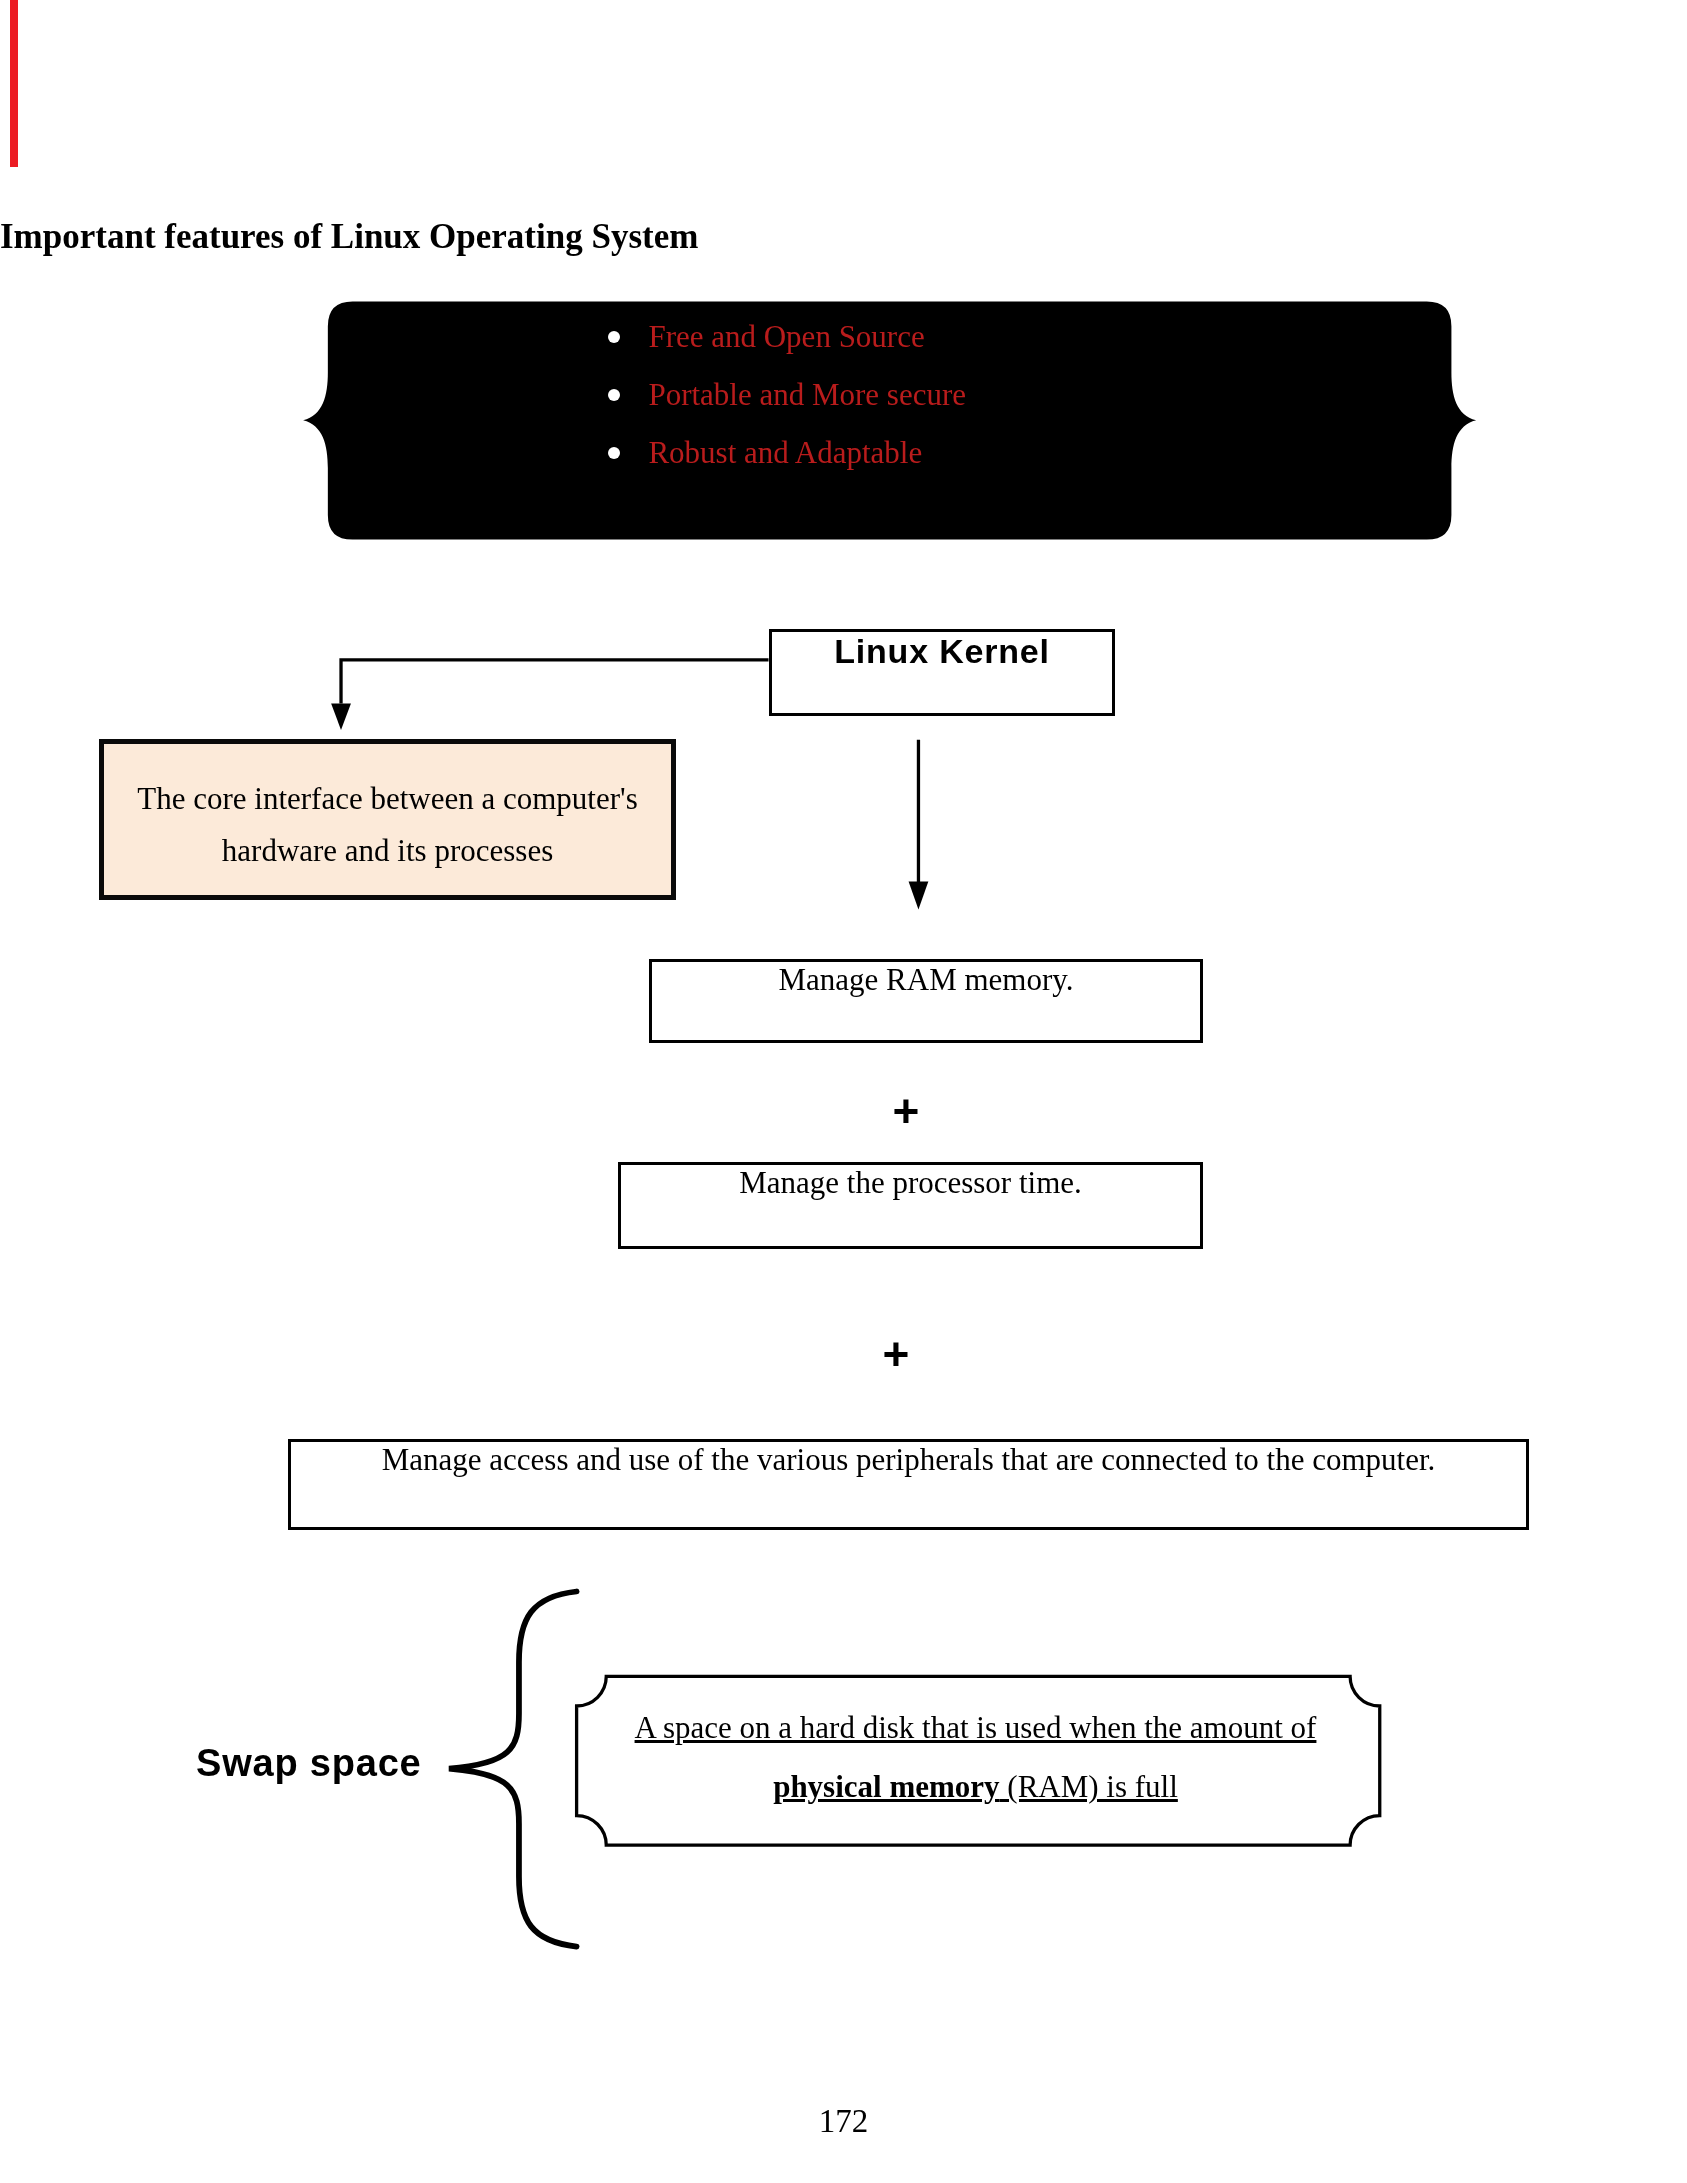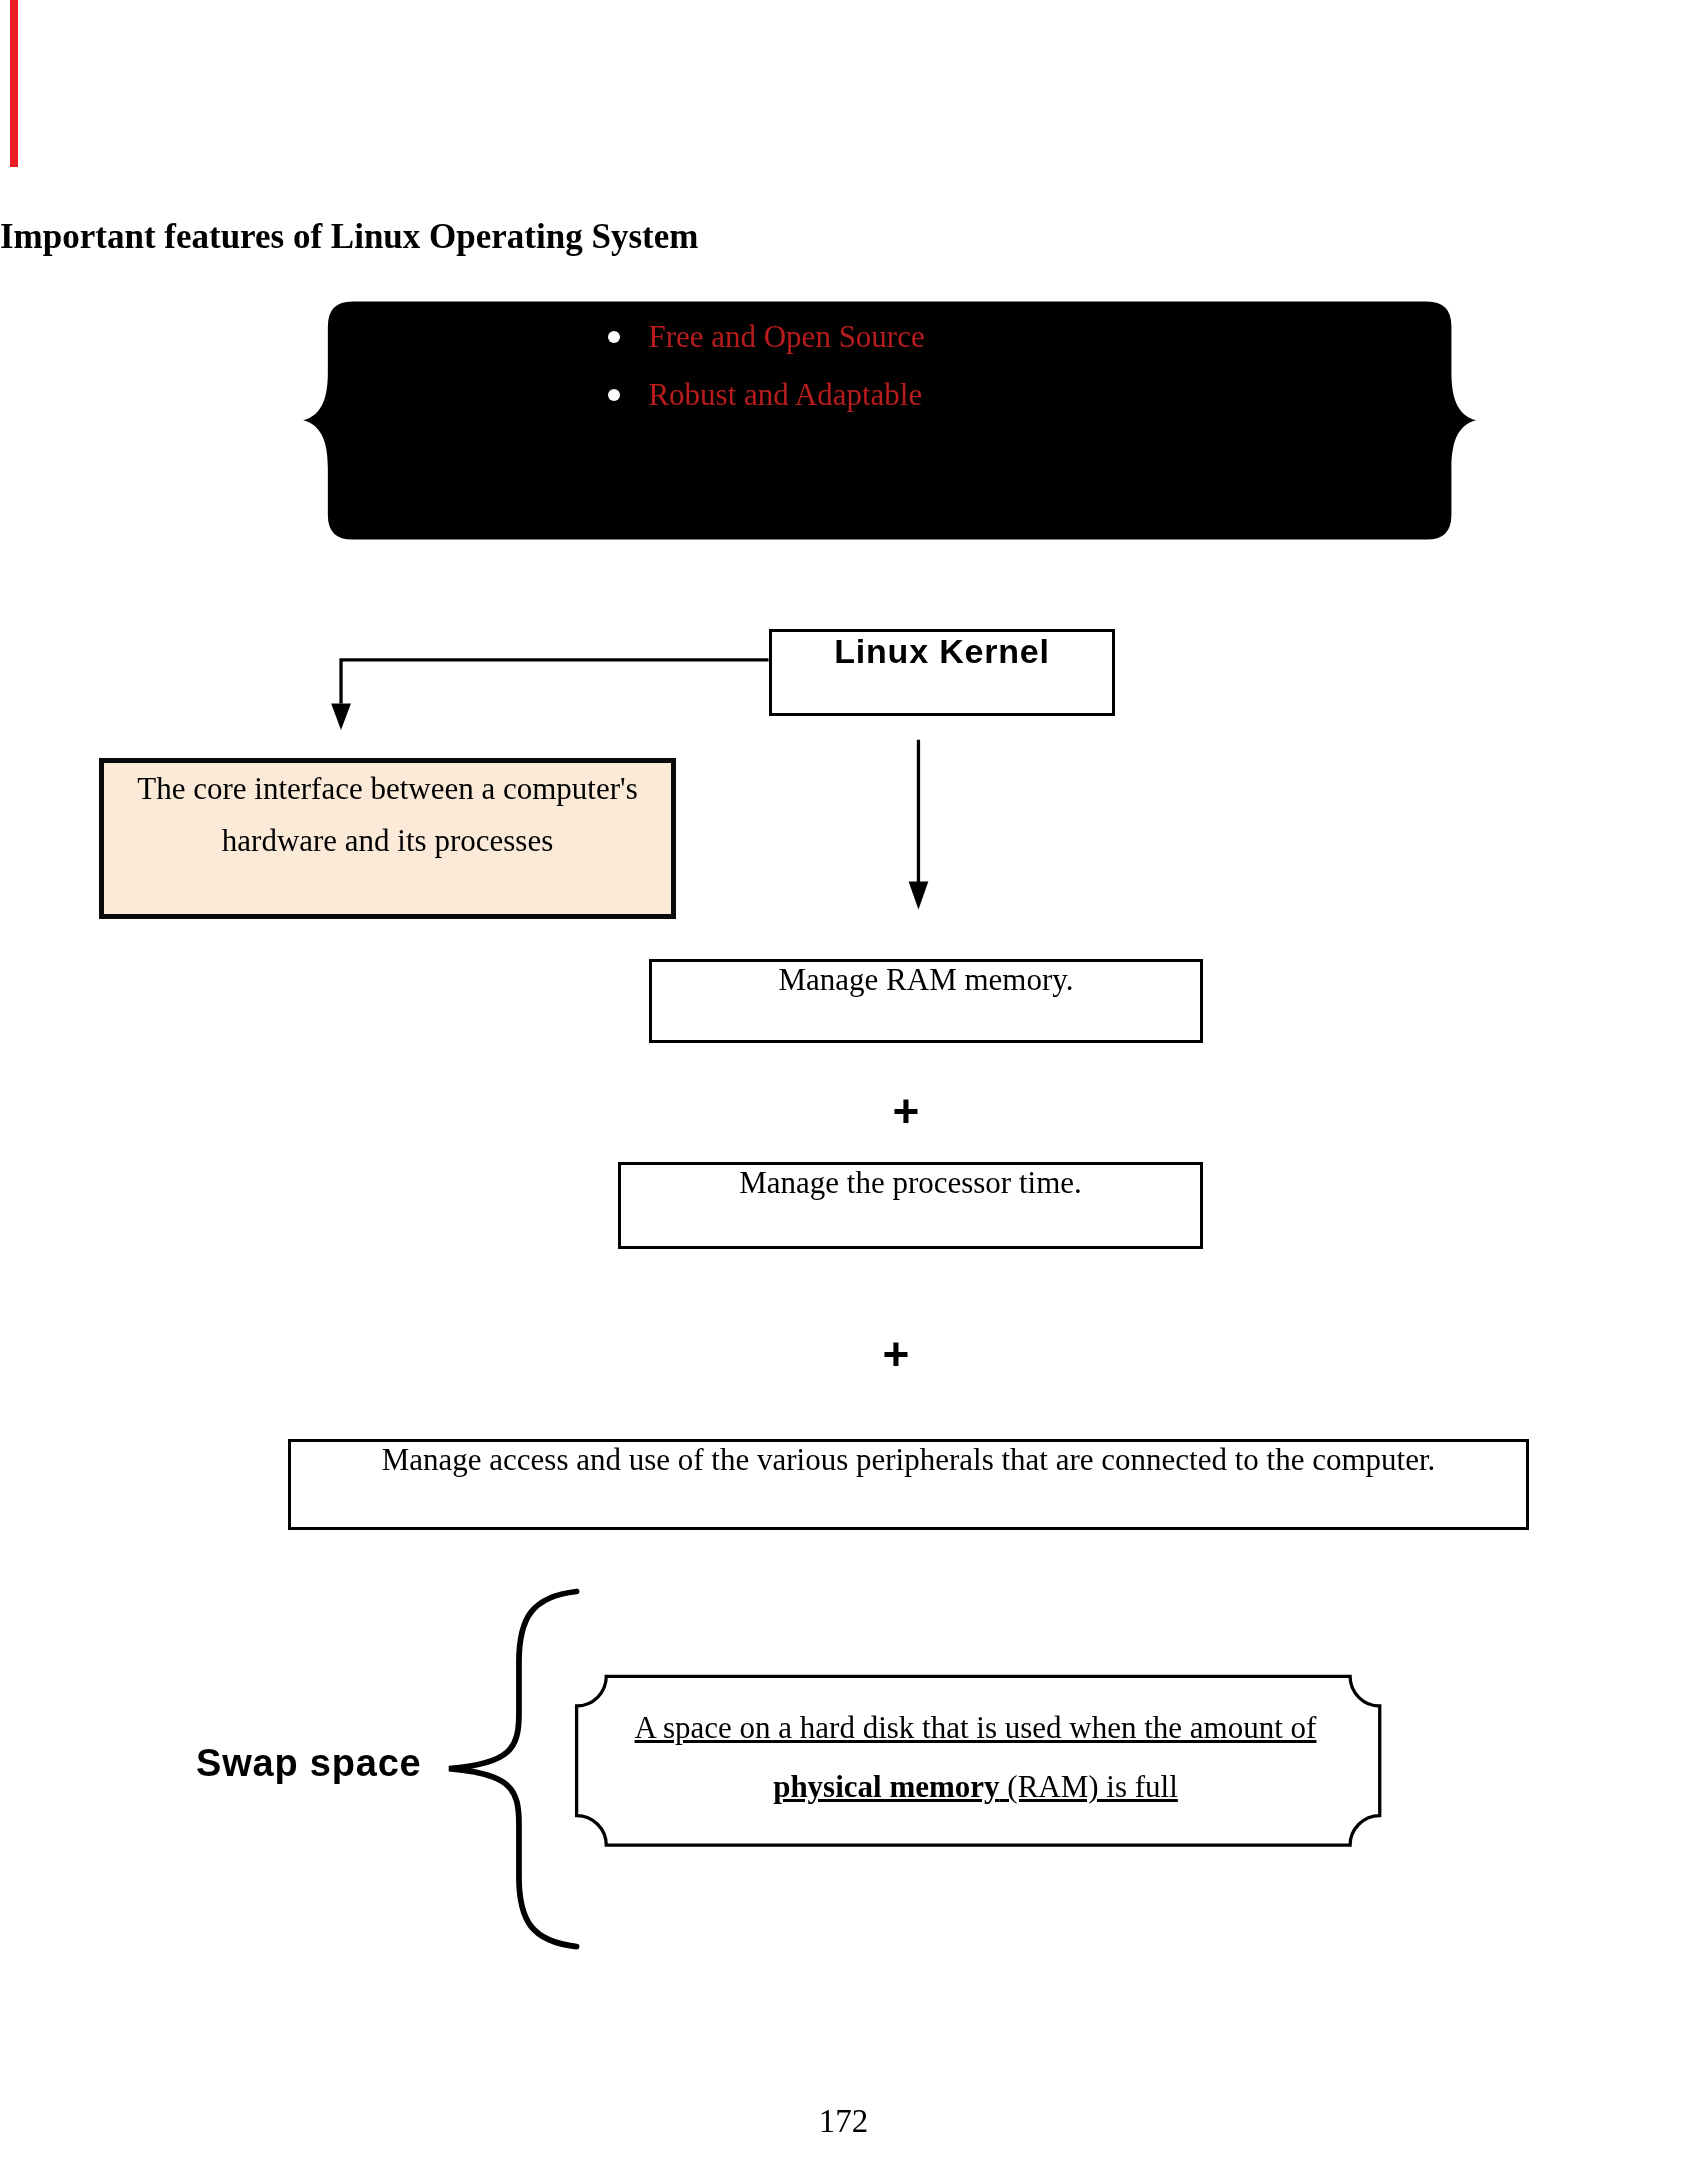--- a/index.html
+++ b/index.html
@@ -23,21 +23,21 @@
     margin-right:28px; flex:none; }
 
   .kernel-box { position:absolute; left:769px; top:629px; width:346px; height:87px;
     border:3.3px solid #000; background:#fff; box-sizing:border-box;
     display:flex; justify-content:center; z-index:2;
     font-family:"Liberation Sans","DejaVu Sans",sans-serif; font-weight:bold;
     font-size:34px; letter-spacing:0.8px; }
 
   .def-box { position:absolute; left:99px; top:739px; width:577px; height:161px;
     border:5.8px solid #0a0a0a; background:#fcead9; z-index:2; box-sizing:border-box;
-    text-align:center; font-size:31px; line-height:52px; padding-top:0;margin-top:19px; }
+    text-align:center; font-size:31px; line-height:52px; padding-top:29px; }
 
   .fn-box { position:absolute; border:3.3px solid #000; background:#fff;
     display:flex; align-items:flex-start; justify-content:center; font-size:31px;
     z-index:2; box-sizing:border-box; }
   .fn-ram    { left:649px; top:959px; width:554px;  height:84px; }
   .fn-proc   { left:618px; top:1162px; width:585px;  height:87px; }
   .fn-periph { left:288px; top:1439px; width:1241px; height:91px; }
 
   .plus { position:absolute; transform:translate(-50%,-50%); z-index:2;
     font-family:"Liberation Sans","DejaVu Sans",sans-serif; font-weight:bold;
@@ -90,20 +90,24 @@
              L 700 2071 A 36 36 0 0 0 736 2035 Z" fill="#ffffff" stroke="#000" stroke-width="4"></path>
   </svg>
 
   <ul class="features">
     <li>
       <span class="bullet-dot"></span>
       <span>Free and Open Source</span>
     </li>
     <li>
       <span class="bullet-dot"></span>
+      <span>Portable and More secure</span>
+    </li>
+    <li>
+      <span class="bullet-dot"></span>
       <span>Robust and Adaptable</span>
     </li>
   </ul>
 
   <div class="kernel-box">
     <span>Linux Kernel</span>
   </div>
 
   <div class="def-box">
     <div>The core interface between a computer's</div>

